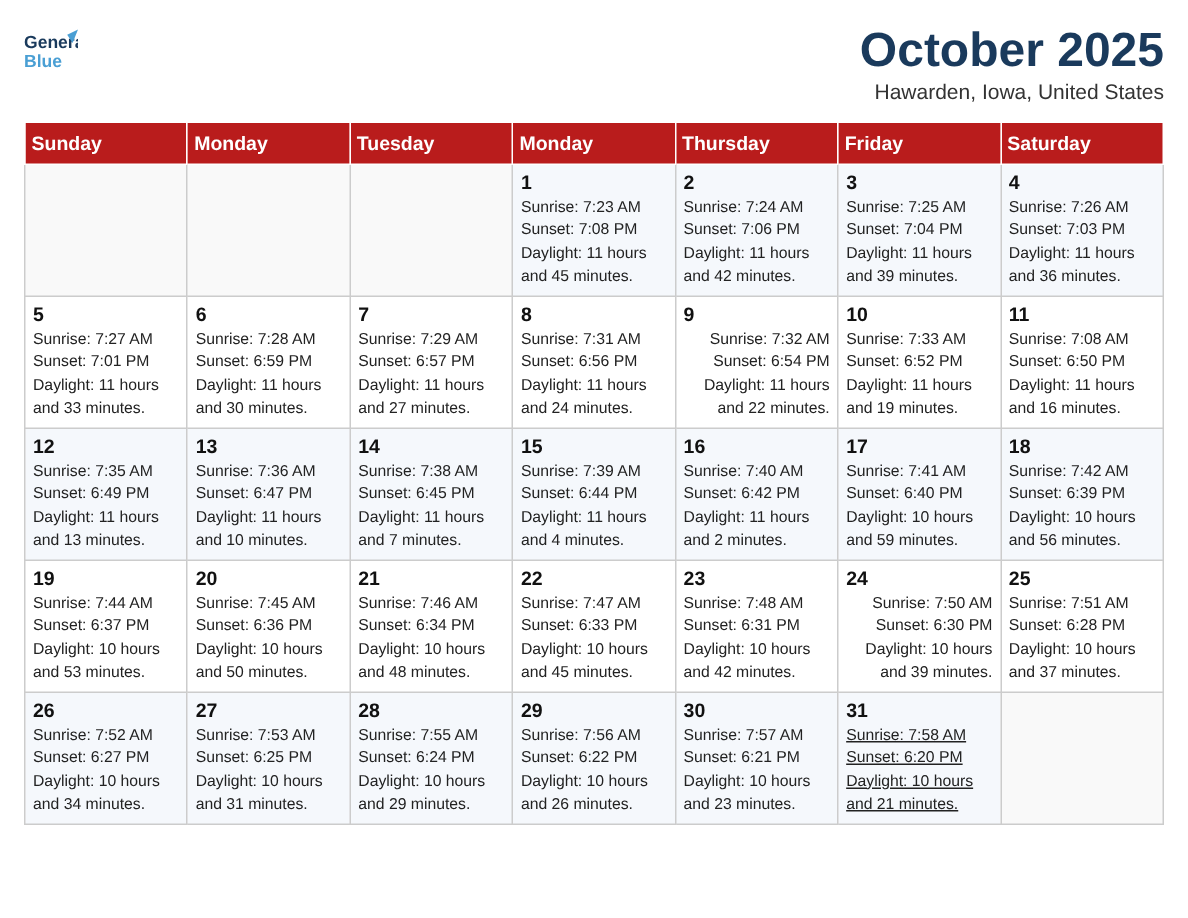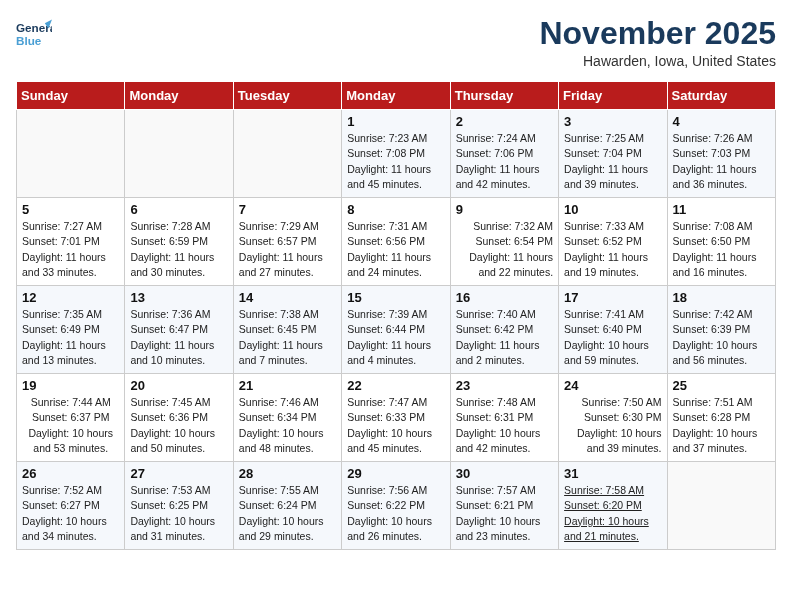--- a/index.html
+++ b/index.html
@@ -91,21 +91,21 @@
   <div class="header">
     <div class="logo">
       <svg class="logo-icon" viewBox="0 0 40 40">
         <rect width="40" height="40" fill="none"></rect>
         <text x="0" y="18" font-size="13" font-weight="bold" fill="#1a3a5c">General</text>
         <text x="0" y="32" font-size="13" font-weight="bold" fill="#4a9fd4">Blue</text>
         <polygon points="32,8 40,4 36,14" fill="#4a9fd4"></polygon>
       </svg>
     </div>
     <div class="title-block">
-      <div class="month-title">November 2025</div>
+      <div class="month-title">October 2025</div>
       <div class="location">Hawarden, Iowa, United States</div>
     </div>
   </div>
 
   <table>
     <thead>
       <tr>
         <th>Sunday</th>
         <th>Monday</th>
         <th>Tuesday</th>
@@ -229,21 +229,21 @@
           <td>
             <div class="day-num">18</div>
             <div class="day-info" style="white-space: pre-line;">Sunrise: 7:42 AM
 Sunset: 6:39 PM
 Daylight: 10 hours and 56 minutes.</div>
           </td>
         </tr>
         <tr>
           <td>
             <div class="day-num">19</div>
-            <div class="day-info" style="white-space: pre-line; text-align: center;">Sunrise: 7:44 AM
+            <div class="day-info" style="white-space: pre-line;">Sunrise: 7:44 AM
 Sunset: 6:37 PM
 Daylight: 10 hours and 53 minutes.</div>
           </td>
           <td>
             <div class="day-num">20</div>
             <div class="day-info" style="white-space: pre-line;">Sunrise: 7:45 AM
 Sunset: 6:36 PM
 Daylight: 10 hours and 50 minutes.</div>
           </td>
           <td>

